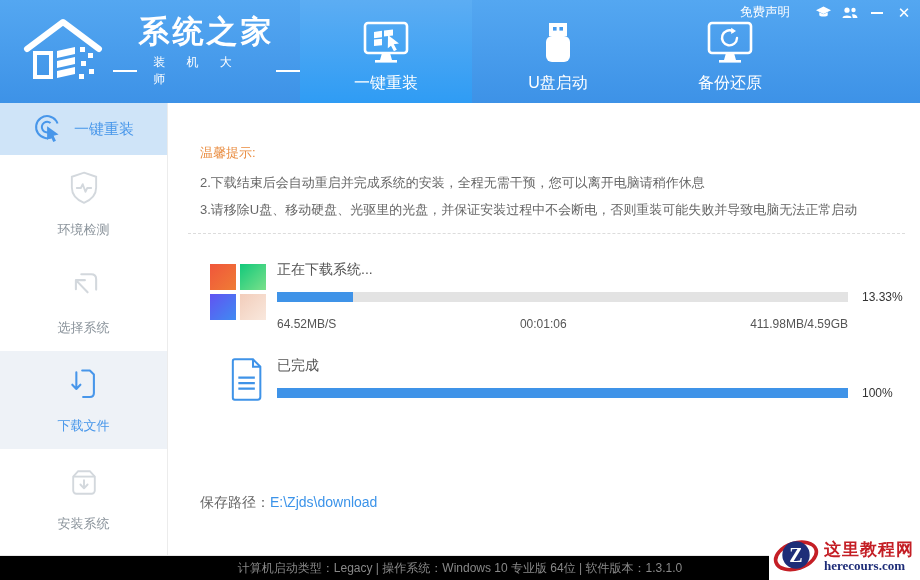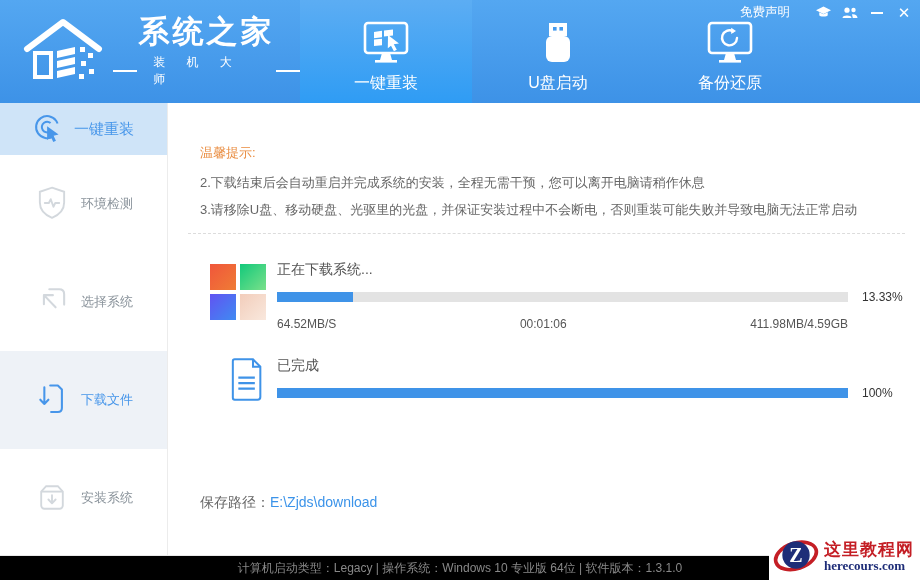--- a/index.html
+++ b/index.html
@@ -25,21 +25,21 @@
   .header-controls { position:absolute; top:4px; right:8px; display:flex; align-items:center; gap:11px; color:#fff; }
   .disclaimer { font-size:12.5px; cursor:pointer; margin-right:14px; }
   .hc-icon { width:16px; height:16px; display:flex; align-items:center; justify-content:center; cursor:pointer; }
   .min-glyph { width:12px; height:2px; background:#fff; }
   .close-glyph { font-size:15px; line-height:1; }
 
   
   .app-body { display:flex; height:452px; }
   .sidebar { width:168px; border-right:1px solid #ececec; background:#fff; }
   .side-top { height:52px; background:#cfe4f8; display:flex; align-items:center; justify-content:center; gap:11px; color:#4796ea; font-size:15px; cursor:pointer; }
-  .side-item { height:98px; display:flex; flex-direction:row; align-items:center; justify-content:center; gap:11px; color:#8a939b; font-size:13px; cursor:pointer; }
+  .side-item { height:98px; display:flex; flex-direction:column; align-items:center; justify-content:center; gap:11px; color:#8a939b; font-size:13px; cursor:pointer; }
   .side-item.active { background:#eef2f7; color:#4796ea; }
 
   .main { flex:1; position:relative; }
   .tips { padding:41px 15px 0 32px; }
   .tips-title { color:#e98b3e; font-size:13px; margin-bottom:14px; }
   .tip-line { color:#666; font-size:13px; margin-bottom:13px; line-height:1.1; }
   .divider { border-top:1px dashed #dcdcdc; margin:15px 15px 0 20px; }
 
   .progress-group { display:flex; margin:27px 15px 0 42px; }
   .pg-icon { width:67px; flex:none; }

